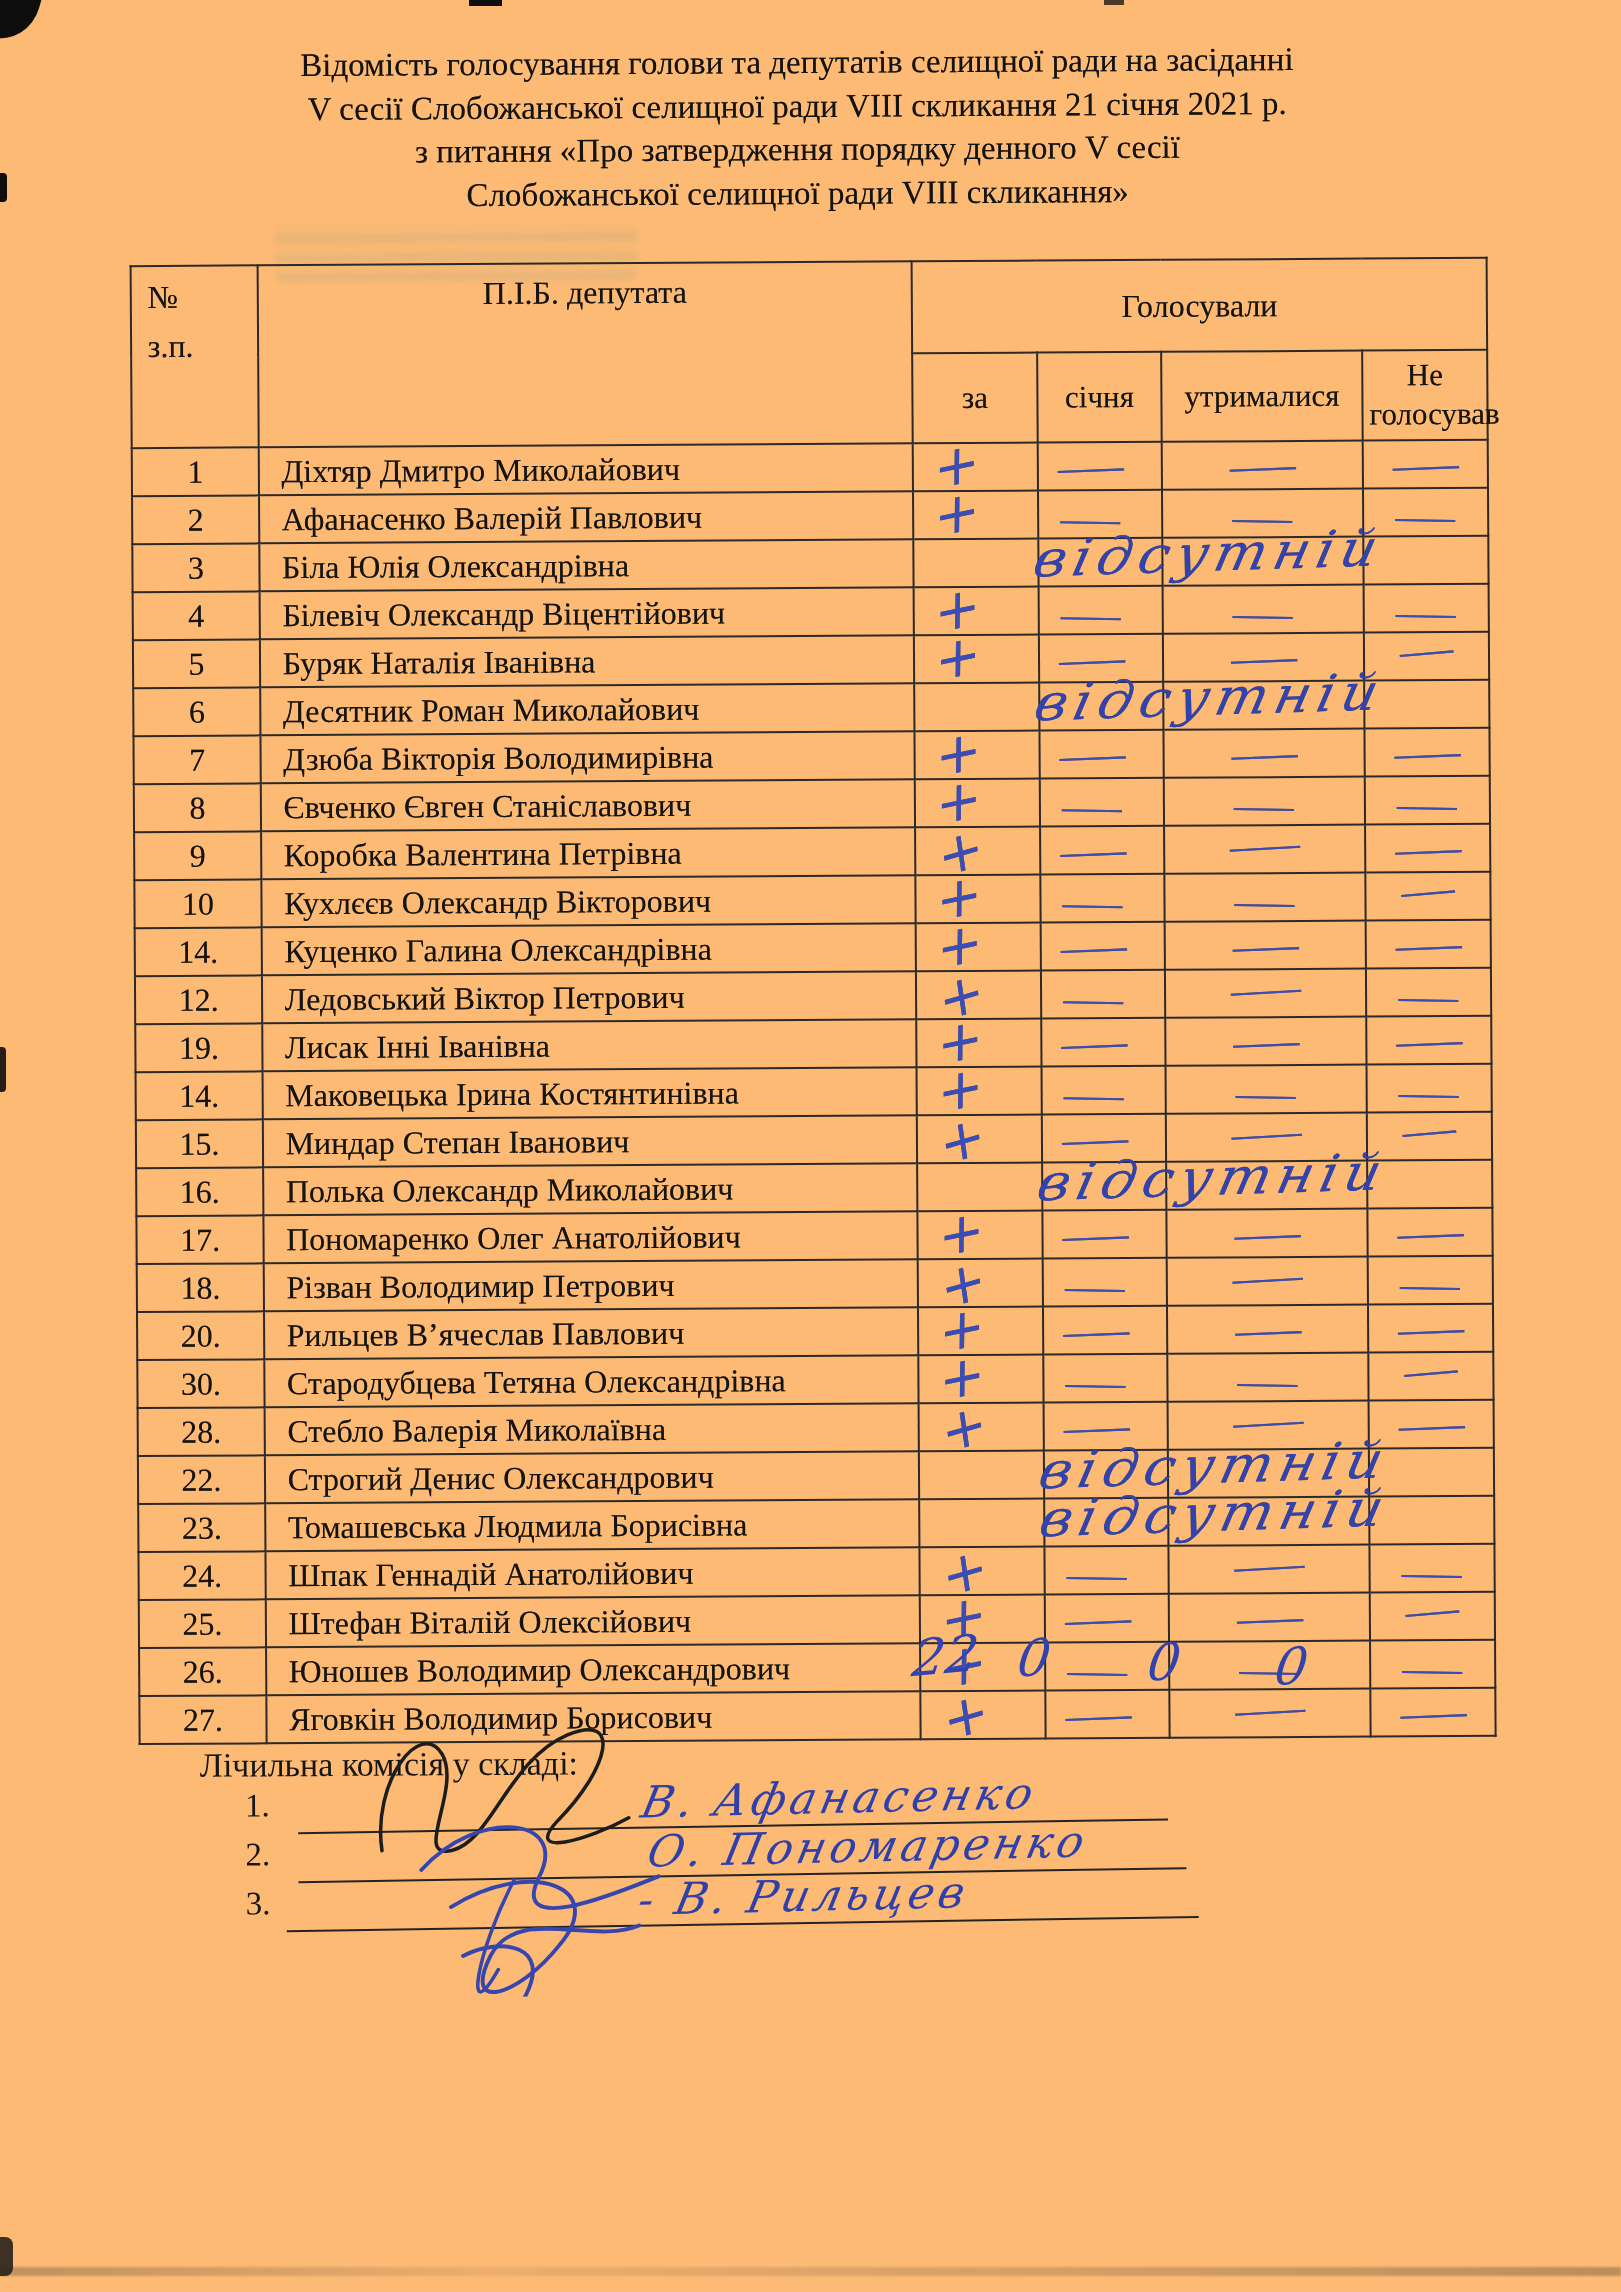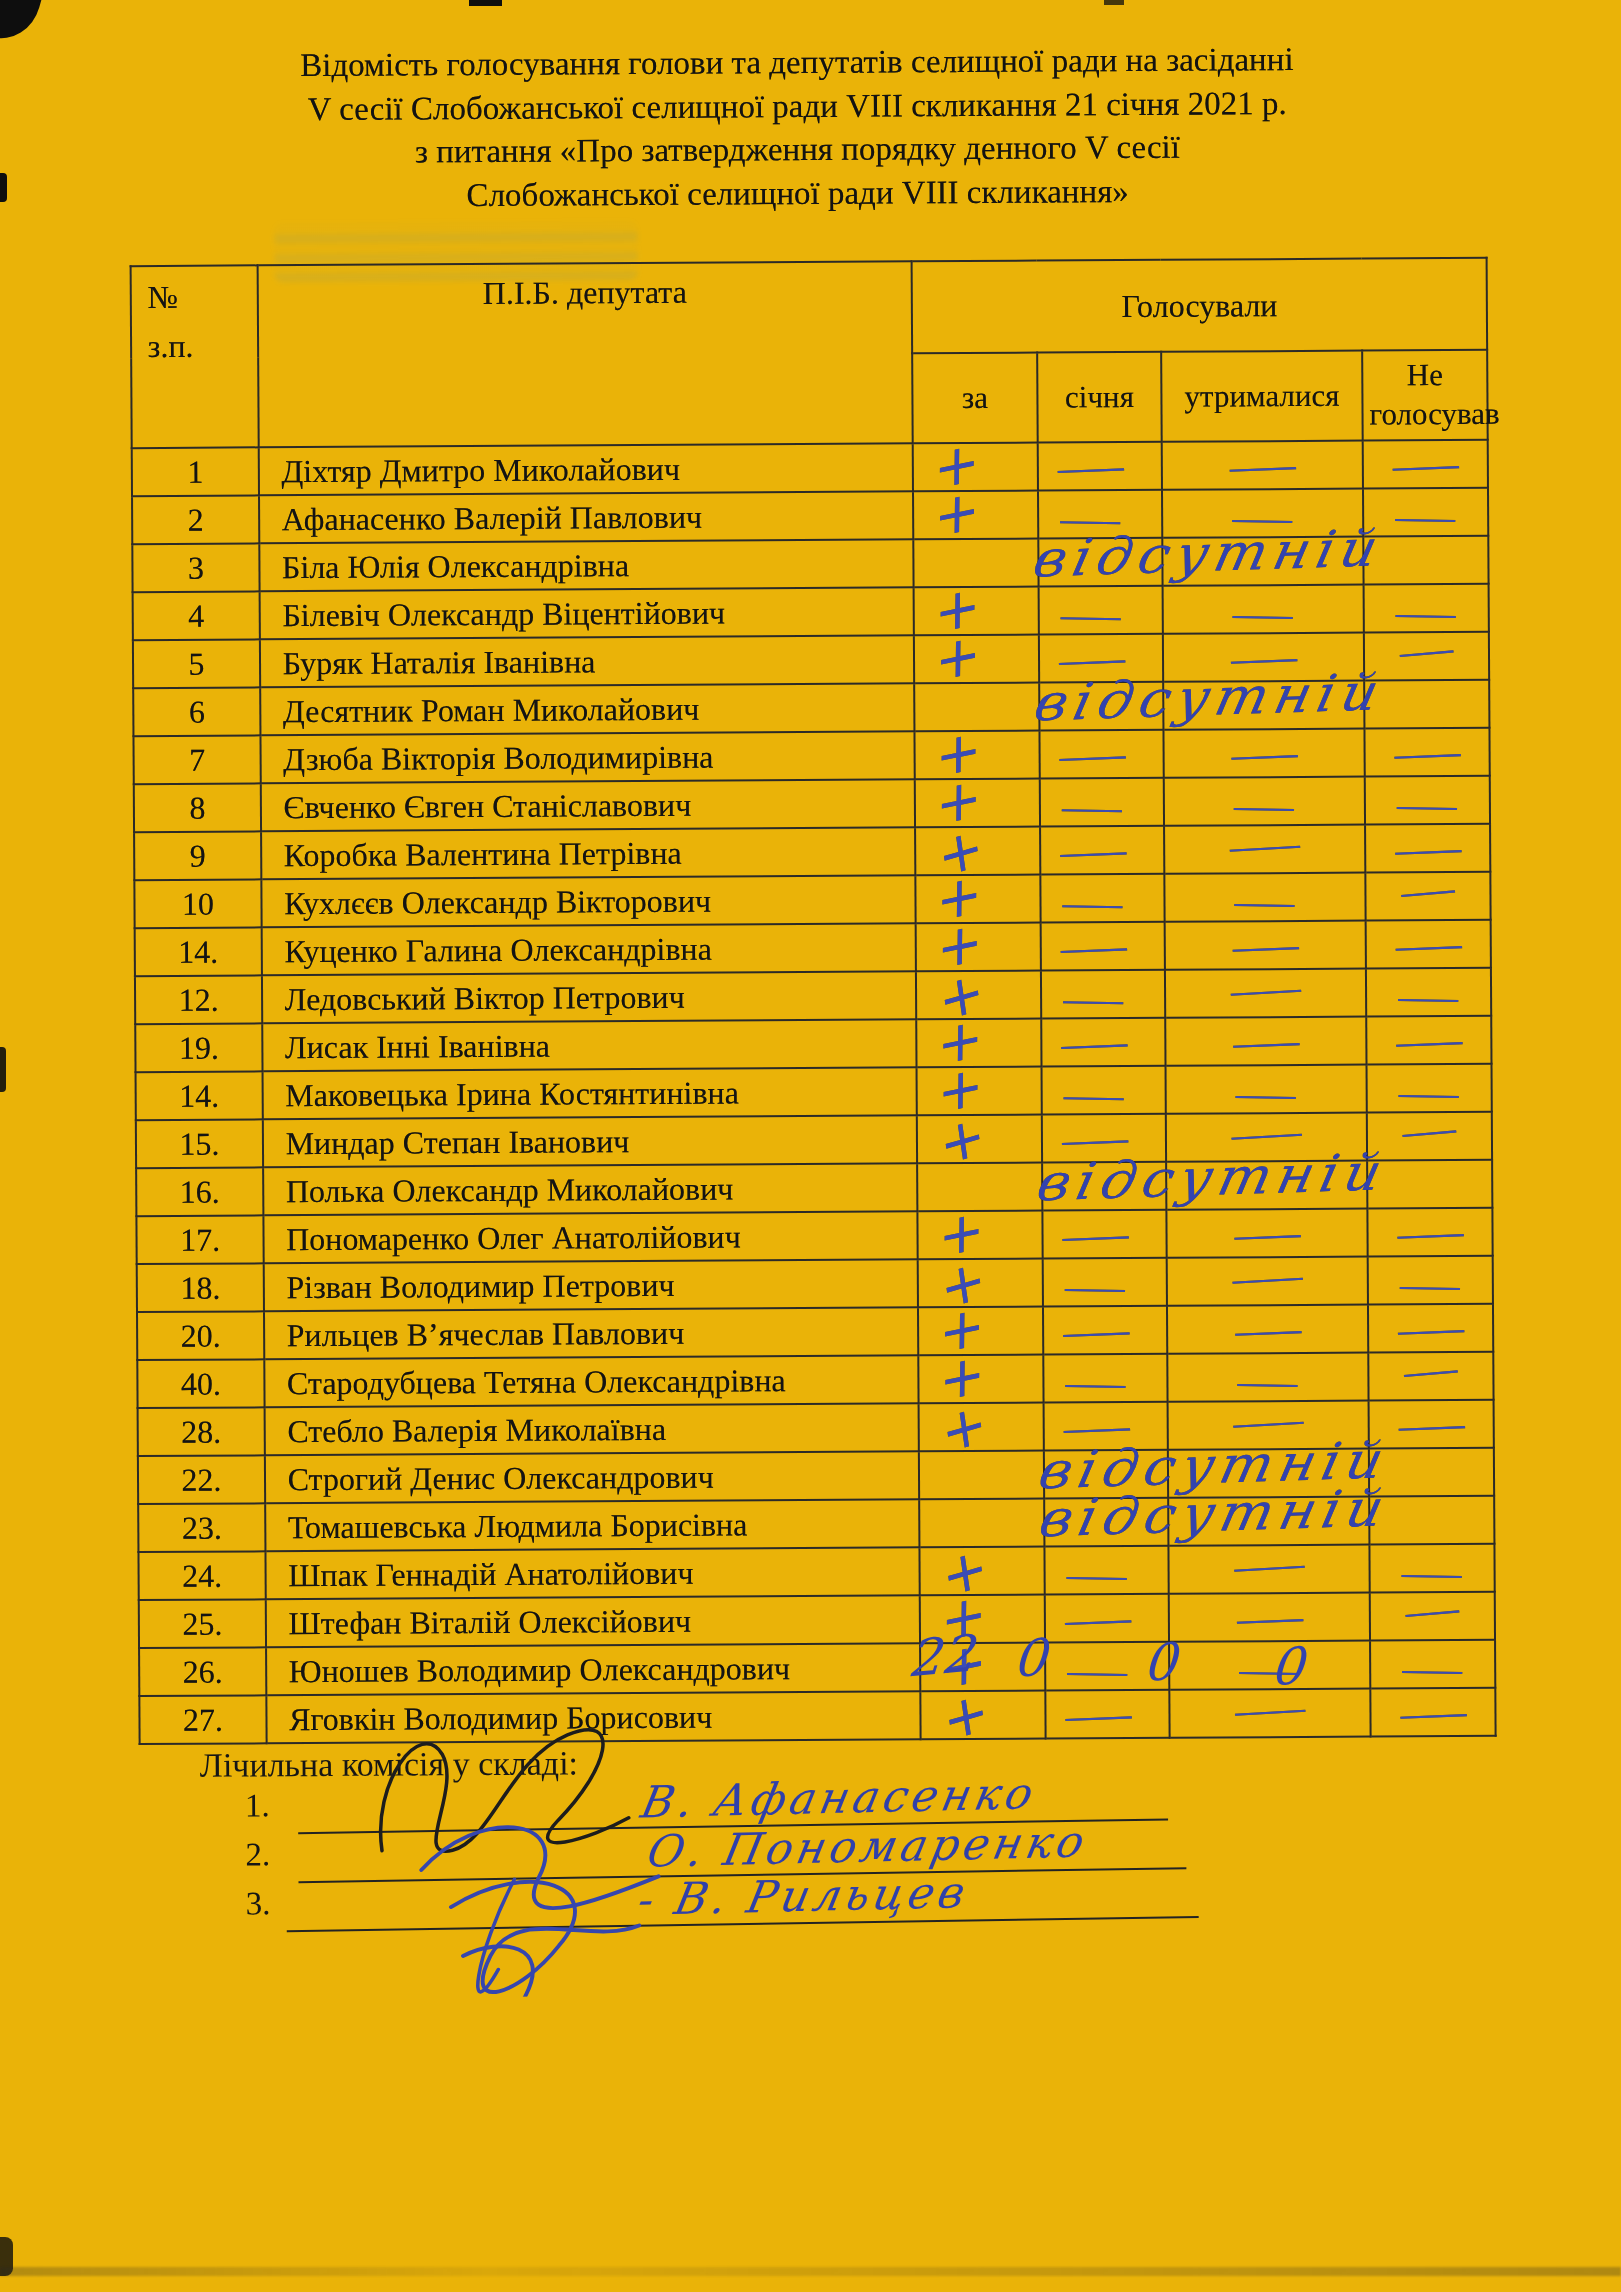--- a/index.html
+++ b/index.html
@@ -1,16 +1,16 @@
 <!DOCTYPE html>
 <html><head>
 <meta charset="utf-8">
 <style>
   html,body{margin:0;padding:0;background:#e8e8e6;}
-  .page{position:relative;width:1621px;height:2293px;background:#eab308;overflow:hidden;
+  .page{position:relative;width:1621px;height:2293px;background:#fdba74;overflow:hidden;
         font-family:"Liberation Serif",serif;color:#161616;}
   .tilt{position:absolute;inset:0;transform:rotate(-0.35deg);}
 
   
   .title{position:absolute;left:147px;top:41px;width:1313px;text-align:center;
          font-size:33px;line-height:1.32;color:#131313;text-shadow:0 0 0.5px rgba(0,0,0,.55);}
 
   
   .stamp-ghost{position:absolute;left:280px;top:220px;width:363px;height:59px;
     background:repeating-linear-gradient(0deg,rgba(105,150,140,.14) 0 8.8px,rgba(105,150,140,.03) 8.8px 19.6px);
@@ -332,21 +332,21 @@
         <td class="c-za"><span class="plus">+</span></td>
         <td class="c-pr">
           <span class="dash">—</span>
           <span class="absent-note"></span>
         </td>
         <td class="c-ut"><span class="dash">—</span></td>
         <td class="c-ne"><span class="dash">—</span></td>
       </tr>
 
       <tr class="is-present">
-        <td class="c-num">40.</td>
+        <td class="c-num">30.</td>
         <td class="c-name">Стародубцева Тетяна Олександрівна</td>
         <td class="c-za"><span class="plus">+</span></td>
         <td class="c-pr">
           <span class="dash">—</span>
           <span class="absent-note"></span>
         </td>
         <td class="c-ut"><span class="dash">—</span></td>
         <td class="c-ne"><span class="dash">—</span></td>
       </tr>
 

